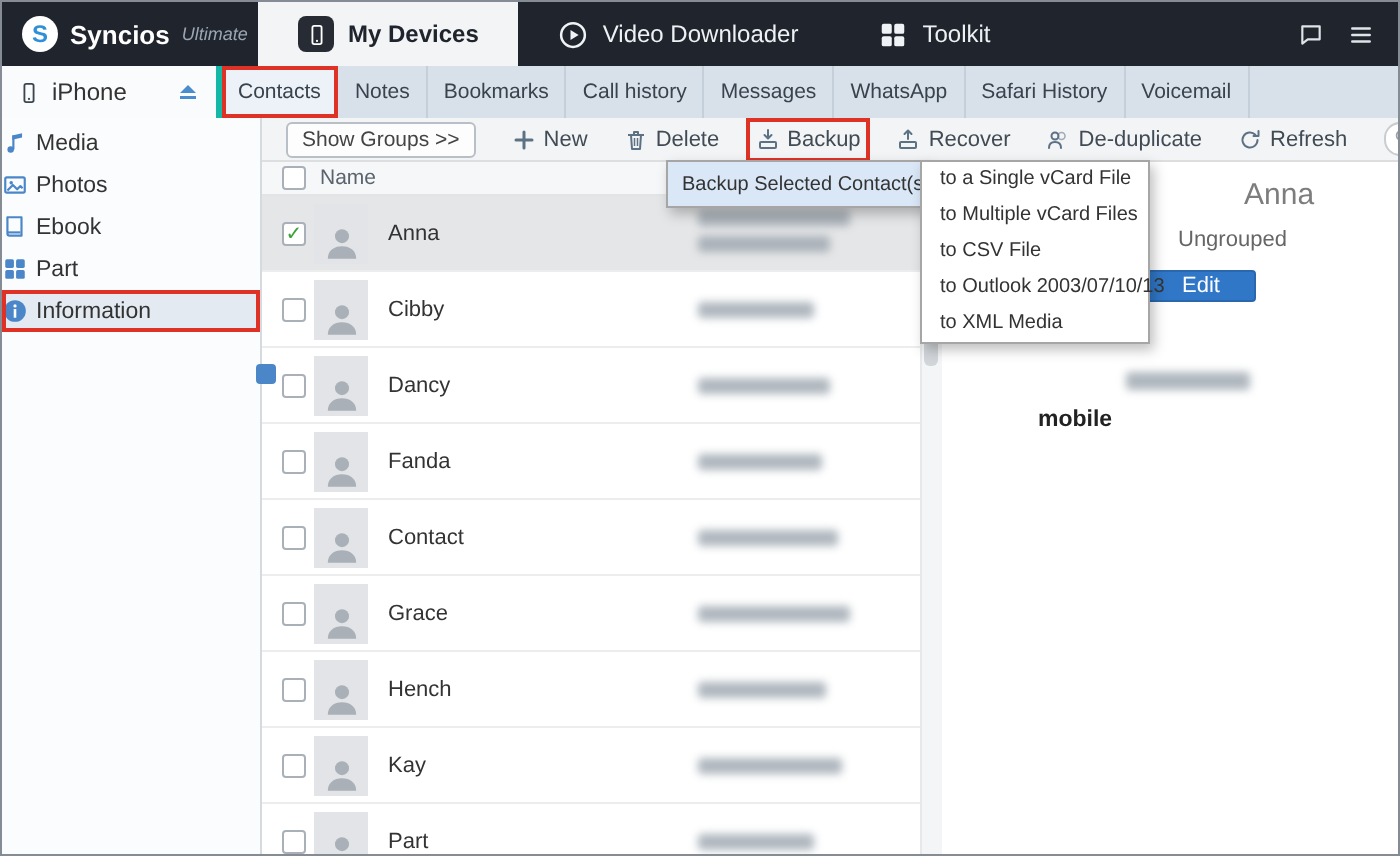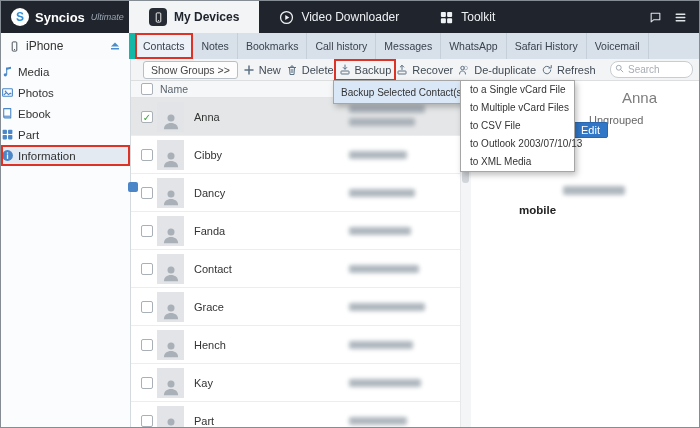--- a/index.html
+++ b/index.html
@@ -19,41 +19,41 @@
   .nav-tab{display:flex;align-items:center;gap:7px;height:32px;padding:0 20px;color:#eef1f4;font-size:12px;justify-content:flex-end;}
   .nav-tab.active{background:#f2f4f6;color:#20242c;font-weight:bold;}
   .dev-badge{width:18px;height:18px;background:#262b34;border-radius:4px;display:flex;align-items:center;justify-content:center;}
   .dev-badge svg{width:11px;height:11px;color:#fff;}
   .nav-tab .tabic{width:15px;height:15px;color:#f0f3f6;}
   .win-icons{margin-left:auto;display:flex;gap:12px;padding-right:12px;align-items:center;}
   .win-icons svg{width:13px;height:13px;color:#dfe4e9;}
 
   
   .subbar{position:absolute;top:32px;left:0;width:700px;height:26px;background:#d8e1ea;display:flex;}
-  .device{width:134px;flex:none;background:#fafbfc;border-right:6px solid #14b8a6;display:flex;align-items:center;gap:6px;
+  .device{width:110px;flex:none;background:#fafbfc;border-right:3px solid #14b8a6;display:flex;align-items:center;gap:6px;
           padding-left:8px;box-sizing:border-box;color:#333;font-size:12px;}
   .device .phic{width:11px;height:15px;color:#3c444d;}
   .eject{margin-left:auto;margin-right:8px;width:12px;height:12px;color:#4a8ccc;}
   .ctabs{display:flex;flex:1;}
   .ctab{line-height:26px;padding:0 8px;font-size:10.5px;color:#39434e;background:#d8e1ea;border-right:1px solid #c4cfda;white-space:nowrap;}
   .ctab.active{background:#ecf2f8;}
   .ann{outline:2px solid #de3226;outline-offset:-2px;position:relative;z-index:4;}
 
   
   .sidebar{position:absolute;top:58px;left:0;width:130px;height:370px;background:#fbfcfd;border-right:1px solid #d5dade;
            box-sizing:border-box;padding-top:2px;}
   .sitem{height:21px;display:flex;align-items:center;gap:4px;font-size:11.5px;color:#333;}
   .sitem svg{width:13px;height:13px;color:#4a86c8;}
   .sitem.selected{background:#e3eaf2;}
   .sitem.selected.ann{outline-offset:-2px;}
   .side-handle{position:absolute;left:127px;top:181px;width:10px;height:10px;background:#4a86c8;border-radius:2px;z-index:3;}
 
   
   .toolbar{position:absolute;top:58px;left:130px;width:570px;height:22px;background:#f3f4f5;border-bottom:1px solid #dcdee0;
-           display:flex;align-items:center;gap:5px;padding-left:12px;box-sizing:border-box;}
+           display:flex;align-items:center;gap:18px;padding-left:12px;box-sizing:border-box;}
   .tbtn{display:flex;align-items:flex-start;gap:4px;font-size:11px;color:#414b55;white-space:nowrap;}
   .tbtn svg{width:12px;height:12px;color:#5d7185;}
   .groups-btn{font-size:10.5px;color:#444;background:#fdfdfd;border:1px solid #b9bfc6;border-radius:3px;padding:2px 7px;white-space:nowrap;}
   .ann-backup{outline:2px solid #de3226;outline-offset:3px;position:relative;z-index:4;}
   .search{margin-left:auto;margin-right:8px;position:relative;}
   .search svg{position:absolute;left:5px;top:3px;width:9px;height:9px;color:#9aa2aa;}
   .search-input{width:60px;height:15px;border:1px solid #c8cdd3;border-radius:8px;background:#fff;font-size:10px;
                 padding:0 4px 0 17px;color:#555;outline:none;font-family:inherit;}
   .search-input::placeholder{color:#a7adb4;}
 
@@ -80,22 +80,22 @@
            box-sizing:border-box;z-index:1;}
   .vthumb{margin:2px 1px;width:7px;height:100px;background:#d2d6da;border-radius:3px;}
 
   
   .detail{position:absolute;top:80px;left:470px;width:230px;height:348px;background:#fff;}
   .davatar{position:absolute;left:45px;top:10px;width:52px;height:52px;background:#e2e4e7;display:flex;align-items:flex-end;
            justify-content:center;overflow:hidden;}
   .davatar svg{width:40px;height:42px;color:#a9b0b7;}
   .dname{position:absolute;left:151px;top:8px;font-size:15px;color:#7d7d7d;}
   .dgroup{position:absolute;left:118px;top:33px;font-size:11px;color:#666;}
-  .edit-btn{position:absolute;left:102px;top:41px;background:#3077c8;border:1px solid #2a67ae;color:#fff;font-size:11px;
-            padding:1px 7px;border-radius:2px;}
+  .edit-btn{position:absolute;left:102px;top:54px;background:#3077c8;border:1px solid #2a67ae;color:#fff;font-size:11px;
+            padding:1px 17px;border-radius:2px;}
   .dlabel{position:absolute;left:48px;top:91px;font-size:11.5px;font-weight:bold;color:#222;margin-top:32px;}
   .dblur{position:absolute;left:92px;top:105px;width:62px;height:9px;border-radius:2px;background:#9ba5ae;filter:blur(2px);opacity:.8;}
 
   
   .menu{position:absolute;left:332px;top:79px;width:128px;background:#fff;border:1px solid #a6a6a6;
         box-shadow:2px 3px 6px rgba(0,0,0,.25);z-index:8;}
   .mi{height:22px;display:flex;align-items:center;justify-content:space-between;padding:0 7px;font-size:10px;color:#333;white-space:nowrap;}
   .mi.hl{background:#d9e7f7;}
   .mi .arr{font-size:9px;color:#555;margin-left:4px;flex:none;}
   .submenu{position:absolute;left:459px;top:79px;width:113px;background:#fff;border:1px solid #a6a6a6;

